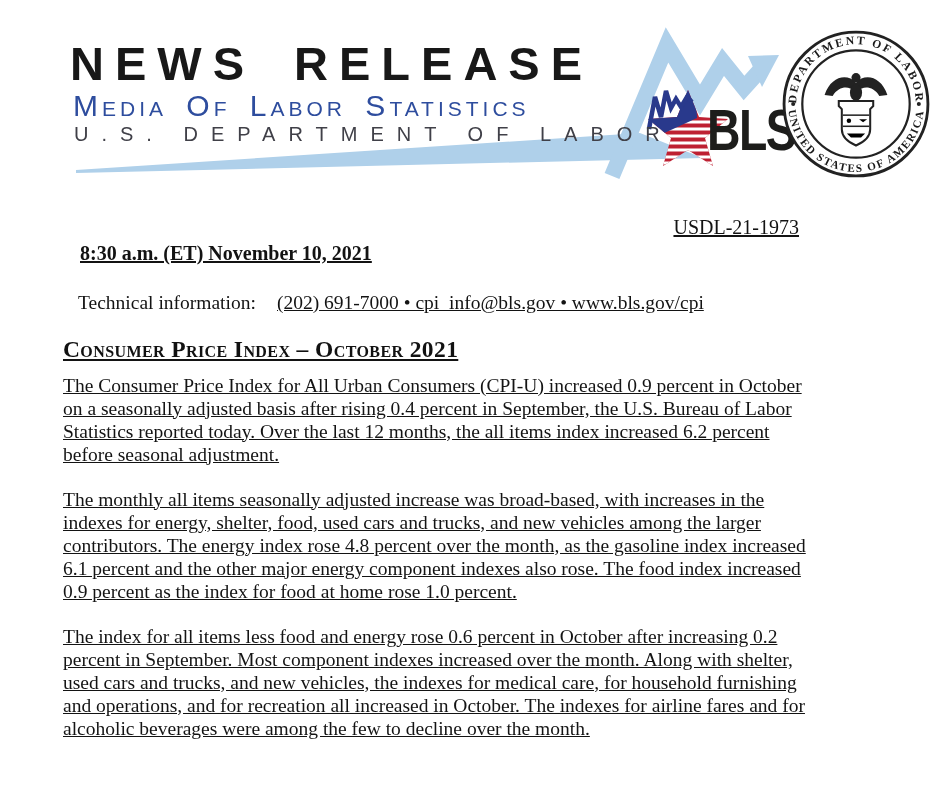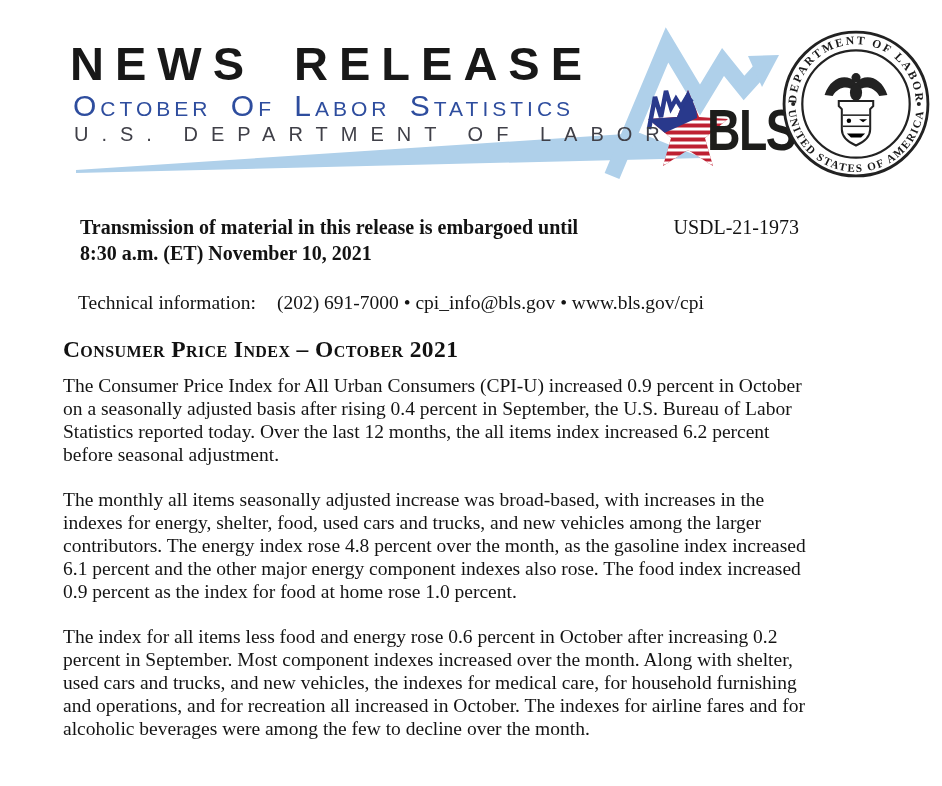--- a/index.html
+++ b/index.html
@@ -2,21 +2,21 @@
 <html><head>
 <meta charset="utf-8">
 <style>
   html,body { margin:0; padding:0; }
   body {
     width:942px; height:786px; overflow:hidden;
     background:#ffffff; color:#131313;
     font-family:"Liberation Serif", serif;
     position:relative;
   }
-  .page { width:838px; height:786px; position:relative; }
+  .page { width:838px; height:786px; position:relative;text-decoration:underline; }
 
   
   .masthead { position:relative; height:192px; }
   .mast-title {
     position:absolute; left:70px; top:40px;
     font-family:"Liberation Sans", sans-serif;
     font-weight:700; font-size:47px; line-height:1;
     letter-spacing:11px; word-spacing:15px; color:#181818;
     white-space:nowrap;
   }
@@ -102,21 +102,21 @@
           <line x1="644" y1="157" x2="732" y2="157"></line>
           <line x1="644" y1="163" x2="732" y2="163"></line>
         </g>
         <polygon points="645,80 695,80 697,118 660,135 640,130" fill="#29398C" clip-path="url(#starClip)"></polygon>
       </g>
 
       <polyline points="649,129 655,97 661,117 666,91 671,108 676,99 681,107 687,97 692,102" fill="none" stroke="#29398C" stroke-width="4.5" stroke-linejoin="miter"></polyline>
     </svg>
 
     <div class="mast-title">NEWS RELEASE</div>
-    <div class="mast-agency">October Of Labor Statistics</div>
+    <div class="mast-agency">Media Of Labor Statistics</div>
     <div class="mast-dept">U.S. DEPARTMENT OF LABOR</div>
     <div class="bls-word">BLS</div>
 
     <svg class="seal" width="152" height="152" viewBox="0 0 150 150" aria-hidden="true">
       <defs>
         <path id="sealTopArc" d="M 16,75 A 59,59 0 0 1 134,75"></path>
         <path id="sealBottomArc" d="M 8,75 A 67,67 0 0 0 142,75"></path>
       </defs>
       <circle cx="75" cy="75" r="71" fill="#ffffff" stroke="#222222" stroke-width="2.8"></circle>
       <circle cx="75" cy="75" r="53" fill="none" stroke="#222222" stroke-width="2.2"></circle>
@@ -142,21 +142,21 @@
         <circle cx="68" cy="91.5" r="2.2"></circle>
         <path d="M78,90 L86,90 L82,93 Z"></path>
         <path d="M66,104 L84,104 L80,108 L70,108 Z"></path>
       </g>
     </svg>
   </header>
 
   <section>
     <div class="embargo-row">
       <div class="embargo">
-        <span>Transmission of material in this release is embargoed until</span><br>
+        <br>
         <span>8:30 a.m. (ET) November 10, 2021</span>
       </div>
       <div class="usdl">USDL-21-1973</div>
     </div>
 
     <div class="contacts">
       <div class="contact-row">
         <span class="contact-label">Technical information:</span><span class="contact-value">(202) 691-7000 • cpi_info@bls.gov • www.bls.gov/cpi</span>
       </div>
     </div>

